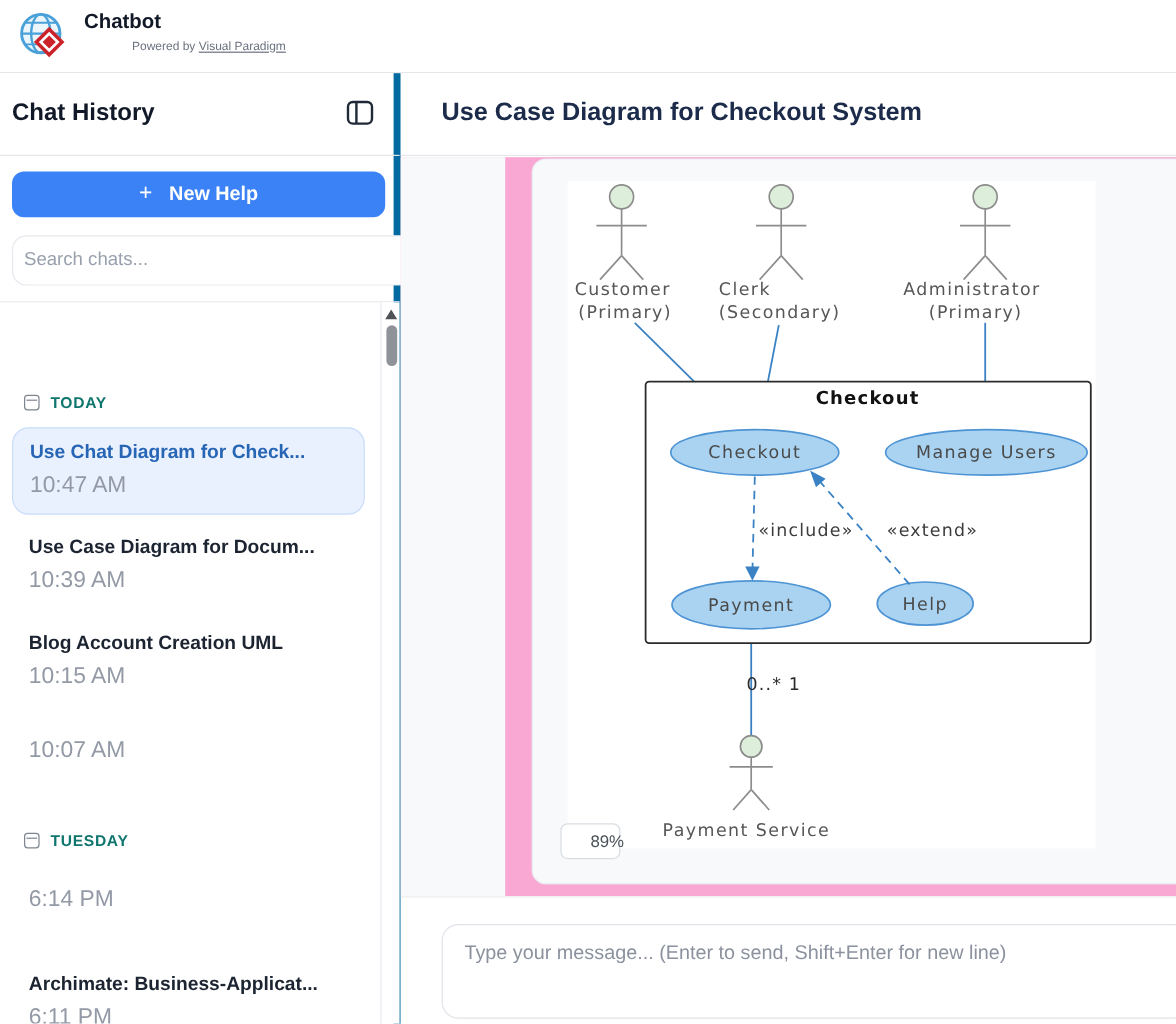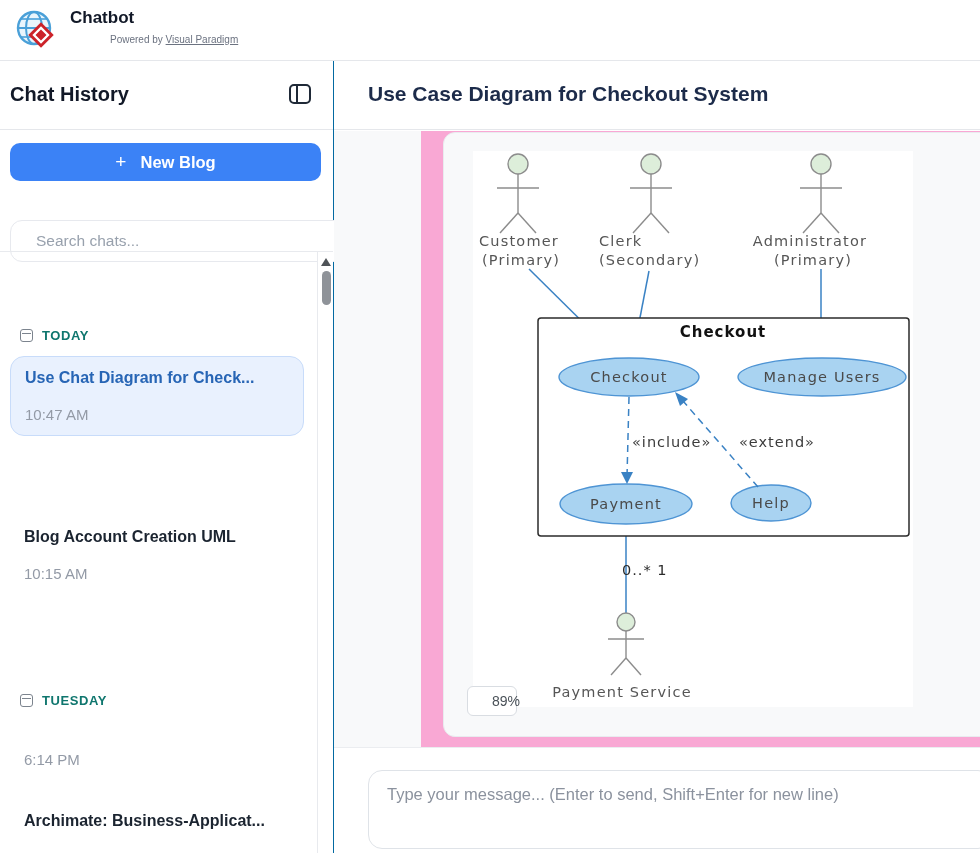--- a/index.html
+++ b/index.html
@@ -9,54 +9,54 @@
   
   #app-header { position:absolute; left:0; top:0; width:980px; height:61px;
                 background:#fff; border-bottom:1px solid #e5e7eb; }
   #logo { position:absolute; left:14px; top:8px; width:44px; height:44px; }
   #app-title { position:absolute; left:70px; top:8px; font-size:17px; font-weight:700; color:#111827; }
   #powered { position:absolute; left:88px; top:34px; font-size:10px; color:#6b7280;margin-left:22px; }
   #powered a { color:#6b7280; text-decoration:underline; cursor:pointer; }
 
   
   #sidebar { position:absolute; left:0; top:61px; width:334px; height:792px;
-             background:#fff; border-right:1px solid #0369a1;text-decoration:underline; }
+             background:#fff; border-right:6px solid #0369a1;text-decoration:underline; }
   #sidebar-header { position:absolute; left:0; top:0; width:333px; height:69px;
                     border-bottom:1px solid #e5e7eb; }
   #sidebar-title { position:absolute; left:10px; top:22px; font-size:20px; font-weight:700; color:#111827; }
   #panel-toggle { position:absolute; right:22px; top:23px; width:22px; height:20px;
                   border:2px solid #1f2937; border-radius:5px; cursor:pointer; }
   #panel-toggle .bar { position:absolute; left:5px; top:-1px; width:2px; height:18px; background:#1f2937; }
 
   #new-chat-btn { position:absolute; left:10px; top:82px; width:311px; height:38px;
                   background:#3b82f6; border:none; border-radius:10px; color:#fff;
                   font-size:16.5px; font-weight:600; cursor:pointer;
                   display:flex; align-items:center; justify-content:center; gap:14px;
                   font-family:"Liberation Sans", sans-serif; }
   #new-chat-btn .plus { font-size:19px; font-weight:400; }
 
   #search-input { position:absolute; left:10px; top:135px; width:351px; height:42px;
-                  border:1px solid #e7e9ee; border-radius:12px; padding:0 25px;
+                  border:1px solid #e7e9ee; border-radius:12px; padding:0 9px;
                   font-size:15.5px; color:#374151; outline:none;
-                  font-family:"Liberation Sans", sans-serif;margin-top:24px; }
+                  font-family:"Liberation Sans", sans-serif; }
   #search-input::placeholder { color:#98a1ad; }
 
   #list-divider { position:absolute; left:0; top:190px; width:333px; height:1px; background:#e8eaee; }
   #chat-list { position:absolute; left:0; top:191px; width:317px; height:601px; overflow:hidden; }
 
   .section-header { position:absolute; left:20px; display:flex; align-items:center; gap:9px;
                     font-size:13px; font-weight:700; color:#0f766e; letter-spacing:.6px; }
   .cal-icon { width:13px; height:13px; border:1.6px solid #7c848e; border-radius:3px; position:relative; }
   .cal-icon div { position:absolute; left:1px; right:1px; top:2.5px; height:1.5px; background:#7c848e; }
 
   .chat-item { position:absolute; left:10px; width:294px; padding:10px 14px; border-radius:14px; cursor:pointer; }
   .chat-item.selected { background:#e9f1fe; border:1px solid #c8dcfa; padding:12px 14px; }
   .chat-item .title { font-size:16px; font-weight:600; color:#1b2430; white-space:nowrap; overflow:hidden; }
   .chat-item.selected .title { color:#2765b5; }
-  .chat-item .time { margin-top:19px; font-size:15px; color:#939aa6; }
+  .chat-item .time { margin-top:7px; font-size:19px; color:#939aa6; }
 
   
   #sb-track { position:absolute; left:317px; top:191px; width:16px; height:601px;
               background:#fff; border-left:1px solid #e8eaee; }
   #sb-up { position:absolute; left:3px; top:6px; width:0; height:0; cursor:pointer;
            border-left:5px solid transparent; border-right:5px solid transparent;
            border-bottom:8px solid #4f5358; }
   #sb-thumb { position:absolute; left:3.5px; top:19px; width:9px; height:34px;
               background:#8f9399; border-radius:5px; cursor:pointer; }
 
@@ -114,47 +114,52 @@
 <div id="sidebar">
   <div id="sidebar-header">
     <div id="sidebar-title">Chat History</div>
     <div id="panel-toggle">
         <div class="bar"></div>
       </div>
   </div>
 
   <button id="new-chat-btn">
     <span class="plus">+</span>
-    <span>New Blog</span>
+    <span>New Help</span>
   </button>
 
   <input id="search-input" type="text" placeholder="Search chats..." style="">
 
   <div id="list-divider"></div>
 
   <div id="chat-list">
     <div class="section-header" style="top:76px;">
       <span class="cal-icon">
           <div></div>
         </span>
       <span>TODAY</span>
     </div>
 
     <div class="chat-item selected" style="top:104px;">
       <div class="title">Use Chat Diagram for Check...</div>
       <div class="time">10:47 AM</div>
     </div>
 
+    <div class="chat-item" style="top:186px;">
+      <div class="title">Use Case Diagram for Docum...</div>
+      <div class="time">10:39 AM</div>
+    </div>
 
     <div class="chat-item" style="top:266px;">
       <div class="title">Blog Account Creation UML</div>
       <div class="time">10:15 AM</div>
     </div>
 
     <div class="chat-item" style="top:346px;">
+      <div class="time">10:07 AM</div>
     </div>
 
     <div class="section-header" style="top:441px;justify-content:space-between;">
       <span class="cal-icon">
           <div></div>
         </span>
       <span>TUESDAY</span>
     </div>
 
     <div class="chat-item" style="top:470px;">

